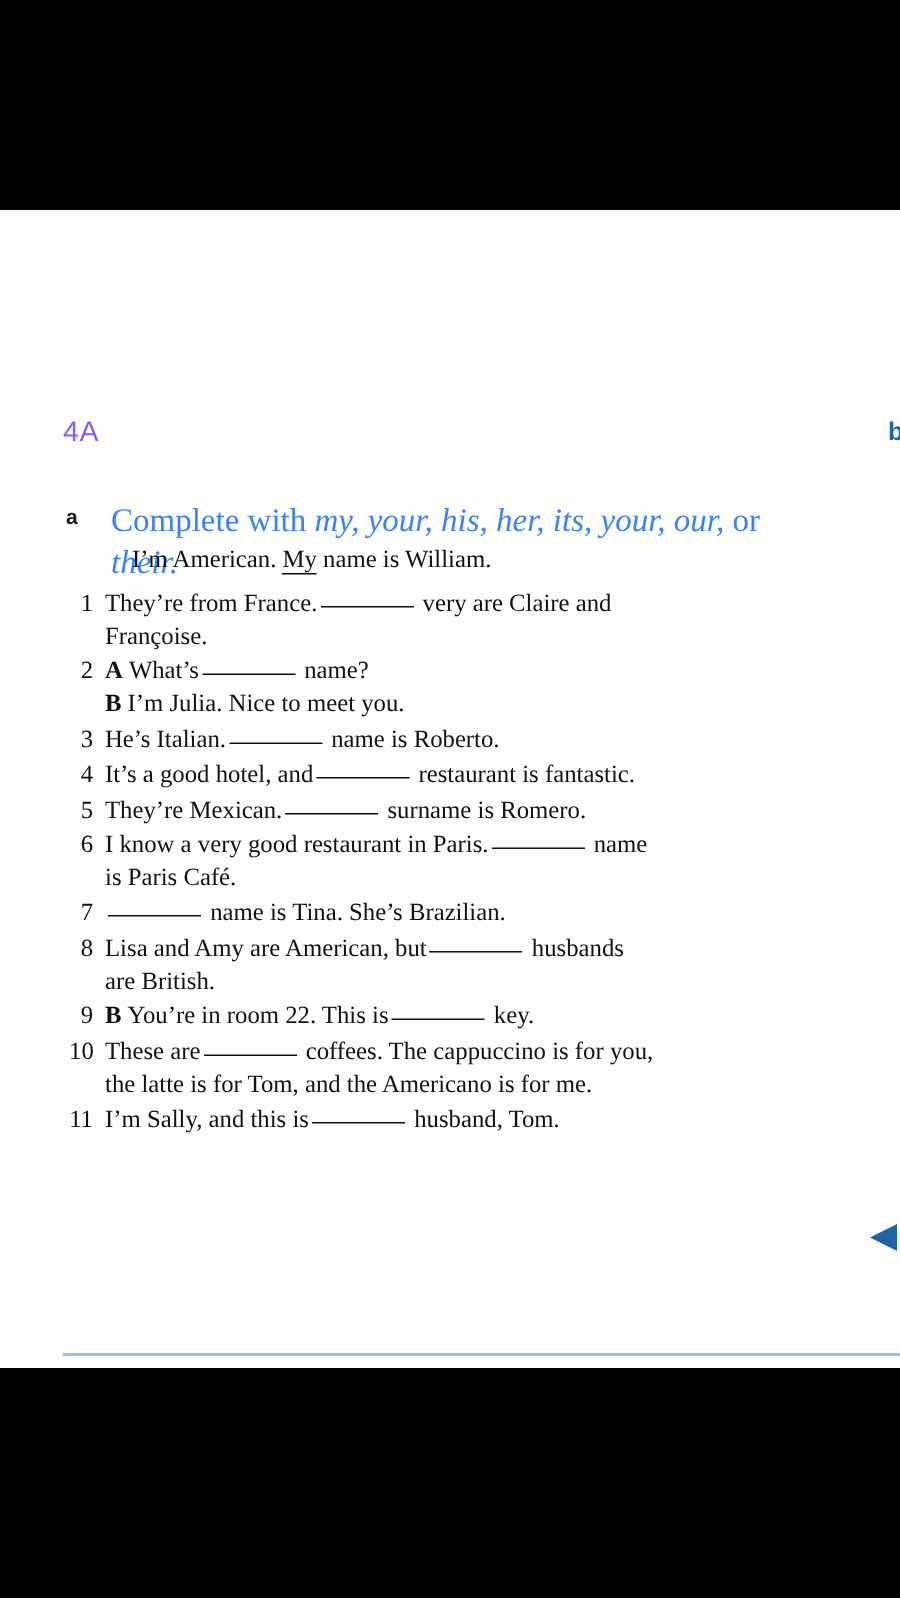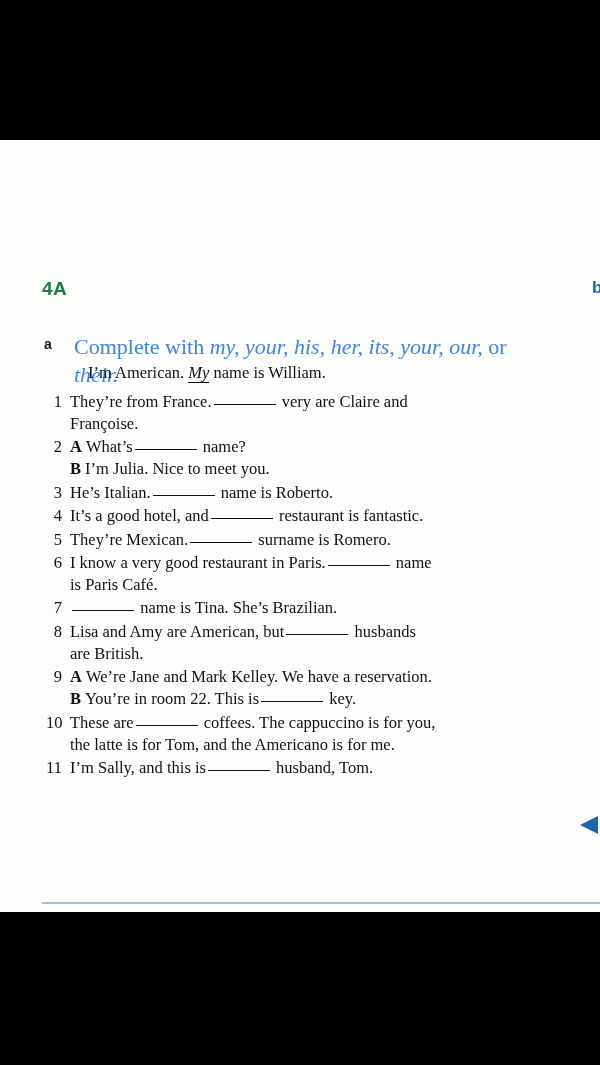--- a/index.html
+++ b/index.html
@@ -30,23 +30,23 @@
     background: #000000;
   }
   .bar-top { top: 0; height: 140px; }
   .bar-bottom { top: 912px; height: 153px; }
 
   .section-head {
     position: absolute;
     left: 42px;
     top: 138px;
     font-family: "Liberation Sans", sans-serif;
-    font-weight: bold;
+    font-weight: normal;
     font-size: 19px;
-    color: #15803d;
+    color: #8b5cf6;
     letter-spacing: 0.5px;
   }
   .right-letter {
     position: absolute;
     left: 592px;
     top: 138px;
     font-family: "Liberation Sans", sans-serif;
     font-weight: bold;
     font-size: 17px;
     color: #1f63a8;
@@ -92,21 +92,20 @@
 
   .example {
     position: absolute;
     left: 88px;
     top: 223px;
     width: 440px;
     font-size: 16.5px;
     color: #111111;
   }
   .example .ans {
-    font-style: italic;
     border-bottom: 1px solid #111111;
     padding-bottom: 0px;
   }
 
   .items {
     position: absolute;
     left: 46px;
     top: 251px;
     width: 510px;
   }
@@ -211,21 +210,20 @@
       <div class="item">
         <div class="num">8</div>
         <div class="body-col">
           <div class="line-row"><span>Lisa and Amy are American, but</span><span class="blank"></span><span> husbands</span></div>
           <div class="line-row"><span>are British.</span></div>
         </div>
       </div>
       <div class="item">
         <div class="num">9</div>
         <div class="body-col">
-          <div class="line-row"><span class="spk">A</span><span>We’re Jane and Mark Kelley. We have a reservation.</span></div>
           <div class="line-row"><span class="spk">B</span><span>You’re in room 22. This is</span><span class="blank"></span><span> key.</span></div>
         </div>
       </div>
       <div class="item">
         <div class="num">10</div>
         <div class="body-col">
           <div class="line-row"><span>These are</span><span class="blank"></span><span> coffees. The cappuccino is for you,</span></div>
           <div class="line-row"><span>the latte is for Tom, and the Americano is for me.</span></div>
         </div>
       </div>

